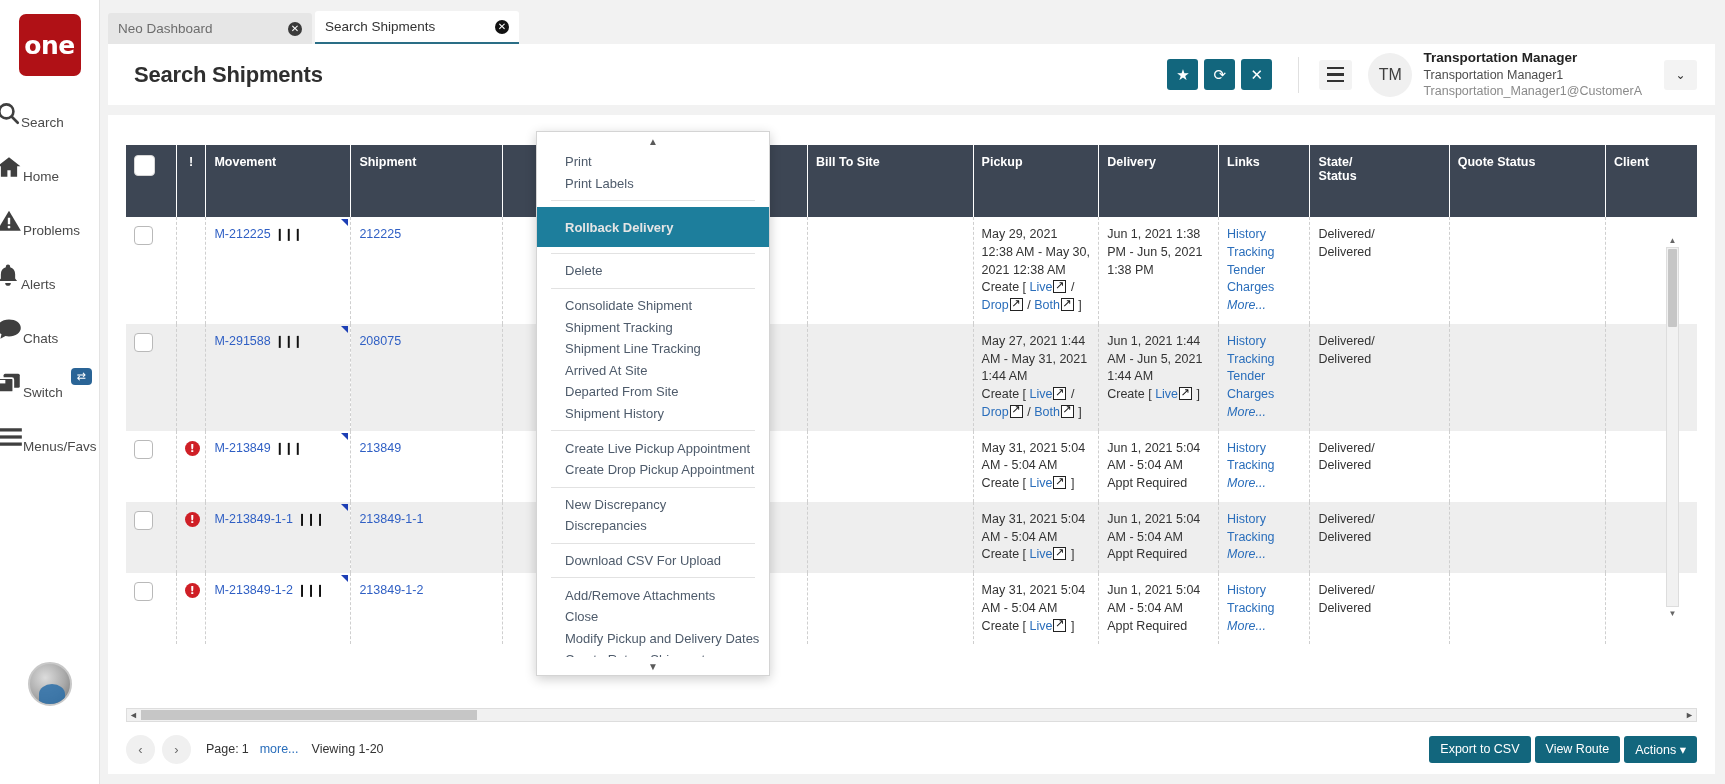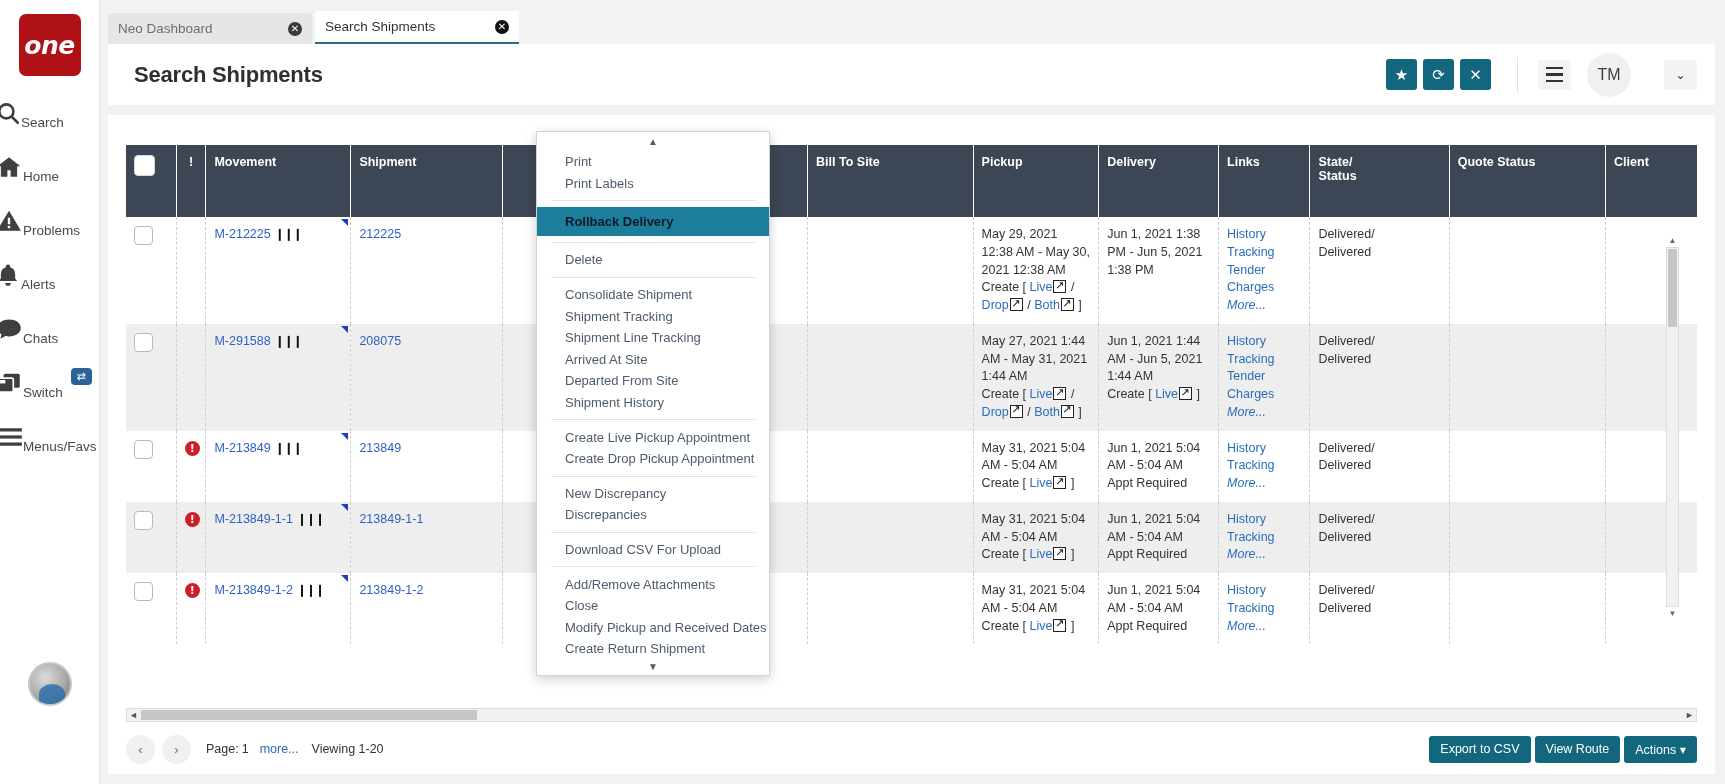--- a/index.html
+++ b/index.html
@@ -12,21 +12,21 @@
   #root { position: relative; width: 1725px; height: 784px; background: #fff; }
 
   
   .sidebar {
     position: absolute; left: 0; top: 0; width: 100px; height: 784px;
     background: #ffffff; display: flex; flex-direction: column; align-items: center;
     border-right: 1px solid #e3e3e3;
   }
   .logo {
     margin-top: 14px; width: 62px; height: 62px; background: #b01116;
-    border-radius: 7px; display: flex; align-items: center; justify-content: center; font-style: italic;
+    border-radius: 7px; display: flex; align-items: center; justify-content: center;
   }
   .logo-text { color: #fff; font-size: 25px; font-weight: bold; letter-spacing: -0.5px;
     font-family: "DejaVu Sans", sans-serif; }
   .nav-item {
     margin-top: 20px; width: 109px; display: flex; flex-direction: row;
     align-items: flex-end; cursor: pointer; position: relative;
   }
   .nav-icon { height: 34px; display: flex; align-items: center; justify-content: center; color: #3f3f3f; }
   .nav-label { font-size: 13.5px; color: #4a4a4a; margin-top: 3px; font-family: "Liberation Sans", sans-serif; }
   .switch-badge {
@@ -215,21 +215,21 @@
     z-index: 50; overflow: hidden;
   }
   .menu-arrow {
     height: 19px; display: flex; align-items: center; justify-content: center;
     font-size: 10px; color: #5a5a5a; cursor: pointer;
   }
   .menu-item {
     height: 21.6px; display: flex; align-items: center; padding-left: 28px;
     font-size: 13px; color: #4e5b6b; cursor: pointer; white-space: nowrap;
   }
-  .menu-item.sel { background: #1d7e9c; color: #0f172a; font-weight: bold; height: 29px; }
+  .menu-item.sel { background: #1d7e9c; color: #e5e5e5; font-weight: bold; height: 40px; }
   .menu-sep { height: 1px; background: #e2e2e2; margin: 6px 14px; }
   .menu-bottom-arrow {
     position: absolute; left: 0; right: 0; bottom: 0; height: 18px; background: #fff;
     display: flex; align-items: center; justify-content: center; font-size: 10px;
     color: #5a5a5a; cursor: pointer;
   }
 </style>
 </head>
 <body>
 
@@ -334,20 +334,25 @@
       <button class="hdr-btn">★</button>
       <button class="hdr-btn">⟳</button>
       <button class="hdr-btn">✕</button>
       <div class="hdr-sep"></div>
       <button class="hamburger-btn">
         <i></i>
         <i></i>
         <i></i>
       </button>
       <div class="user-avatar">TM</div>
+      <div class="user-meta">
+        <div class="user-role">Transportation Manager</div>
+        <div class="user-name">Transportation Manager1</div>
+        <div class="user-email">Transportation_Manager1@CustomerA</div>
+      </div>
       <button class="chev-btn">⌄</button>
     </div>
 
     <div class="content-card">
 
 
       <div class="table-wrap">
         <table class="tbl">
           <thead>
             <tr>
@@ -586,21 +591,21 @@
           <div class="menu-item">Create Live Pickup Appointment</div>
           <div class="menu-item">Create Drop Pickup Appointment</div>
           <div class="menu-sep"></div>
           <div class="menu-item">New Discrepancy</div>
           <div class="menu-item">Discrepancies</div>
           <div class="menu-sep"></div>
           <div class="menu-item">Download CSV For Upload</div>
           <div class="menu-sep"></div>
           <div class="menu-item">Add/Remove Attachments</div>
           <div class="menu-item">Close</div>
-          <div class="menu-item">Modify Pickup and Received Dates</div>
+          <div class="menu-item">Modify Pickup and Delivery Dates</div>
           <div class="menu-item">Create Return Shipment</div>
           <div class="menu-item">Override Freight Attributes</div>
         </div>
       <div class="menu-bottom-arrow">▼</div>
     </div>
 
   </div>
 </div>
 
 </body></html>

